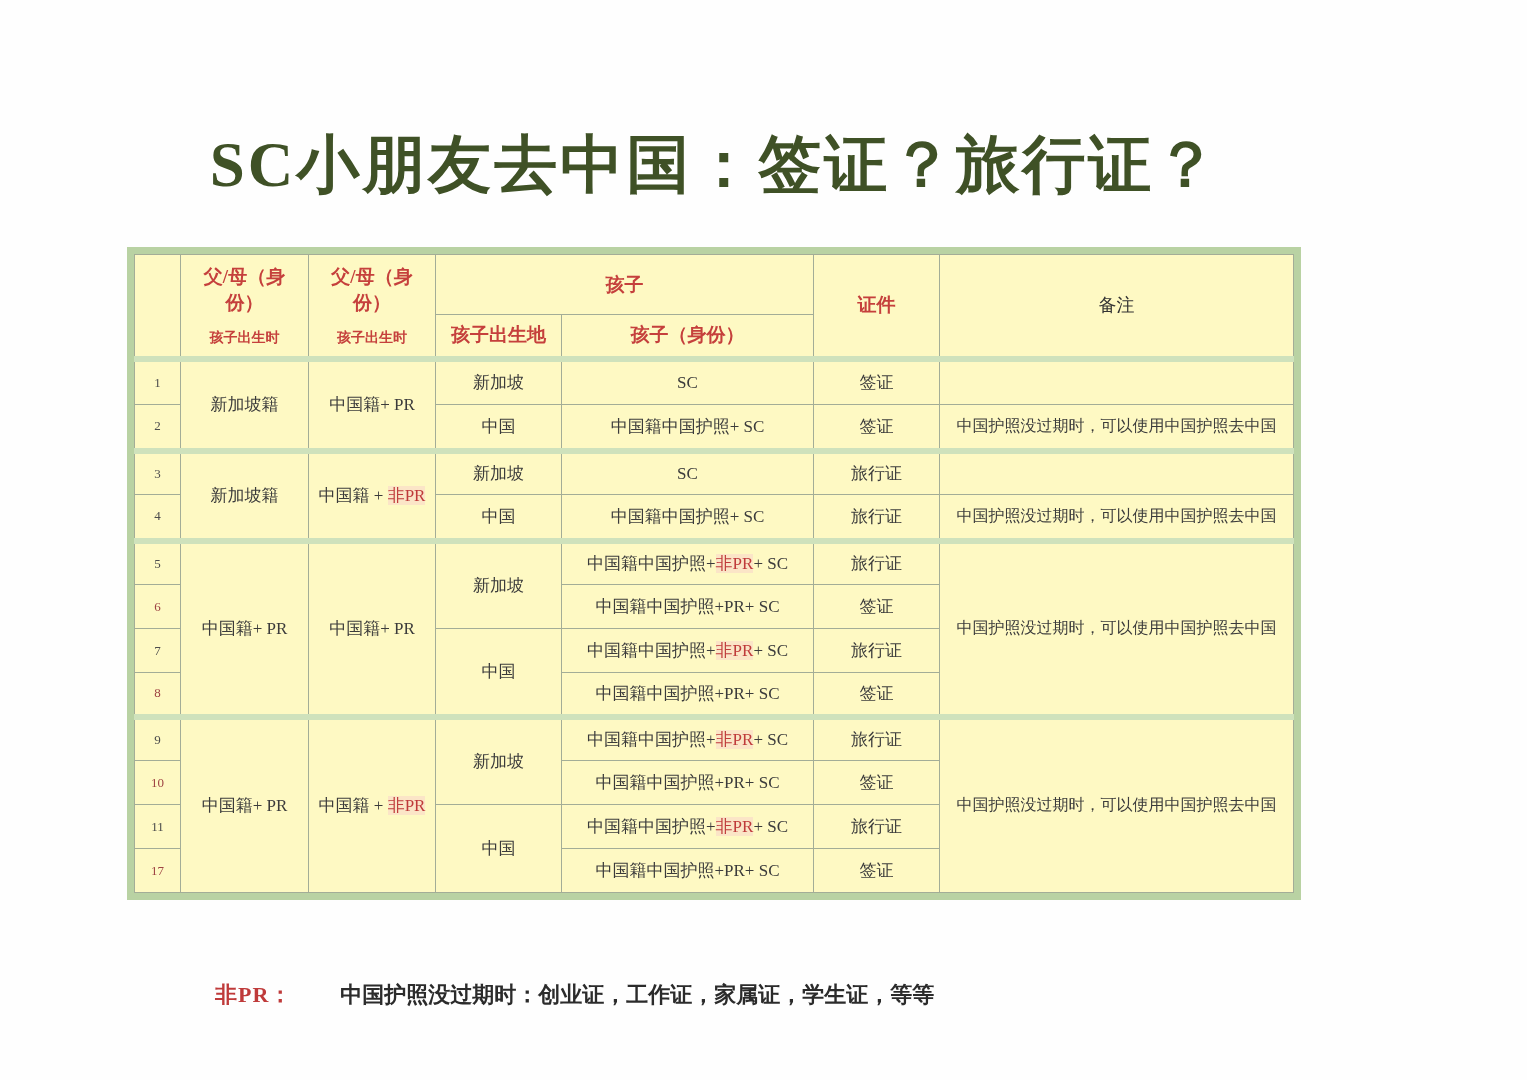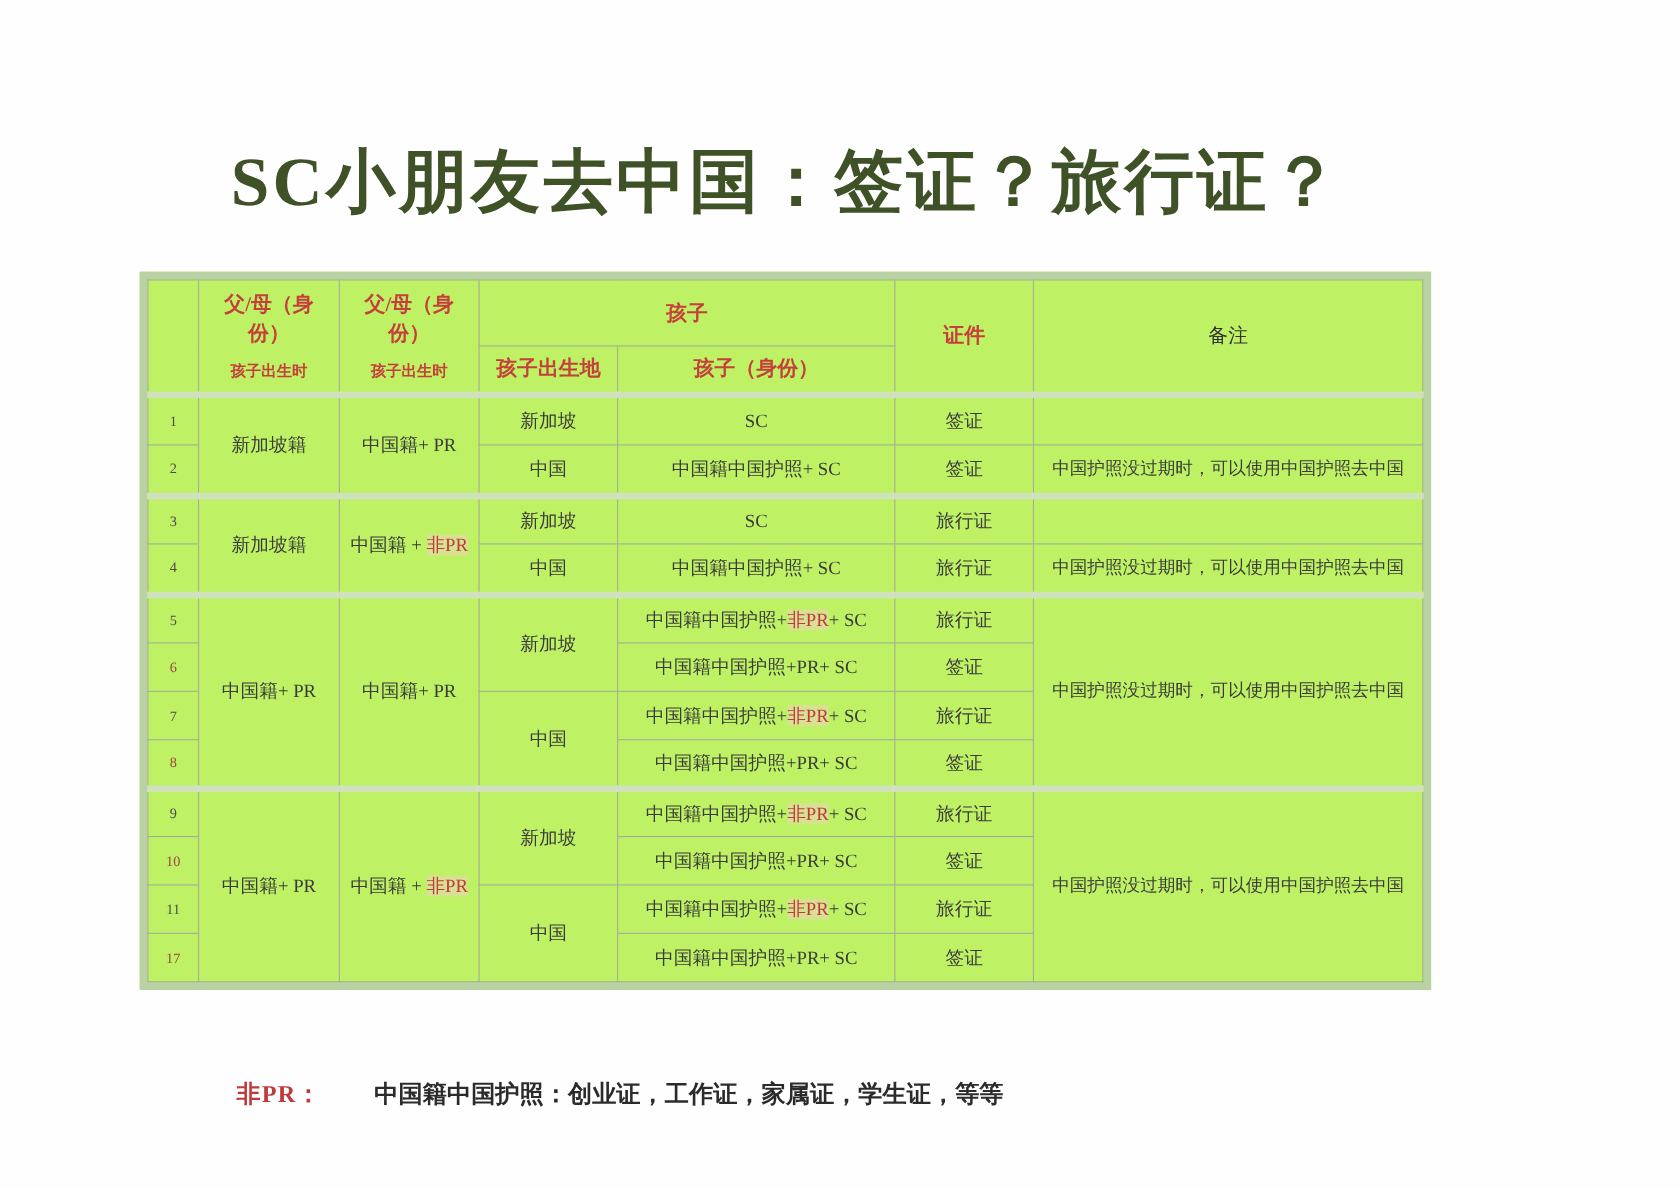--- a/index.html
+++ b/index.html
@@ -24,21 +24,21 @@
     font-size: 63px;
     font-weight: bold;
     letter-spacing: 3px;
     color: #3f5126;
   }
   .table-frame {
     position: absolute;
     left: 127px;
     top: 247px;
     border: 7px solid #b9d2a3;
-    background: #bef264;
+    background: #fef9c3;
   }
   table.main {
     border-collapse: collapse;
     table-layout: fixed;
     width: 1159px;
   }
   col.c-num   { width: 46px; }
   col.c-p1    { width: 128px; }
   col.c-p2    { width: 127px; }
   col.c-birth { width: 126px; }
@@ -222,16 +222,16 @@
           <td class="num num-red">17</td>
           <td><span>中国籍中国护照+PR+ SC</span></td>
           <td class="doc-cell">签证</td>
         </tr>
       </tbody>
     </table>
   </div>
 
   <div class="footnote">
     <span class="fn-label">非PR：</span>
-    <span class="fn-text">中国籍中国护照：创业证，工作证，家属证，学生证，等等</span>
+    <span class="fn-text">中国护照没过期时：创业证，工作证，家属证，学生证，等等</span>
   </div>
 
 </div>
 
 </body></html>

